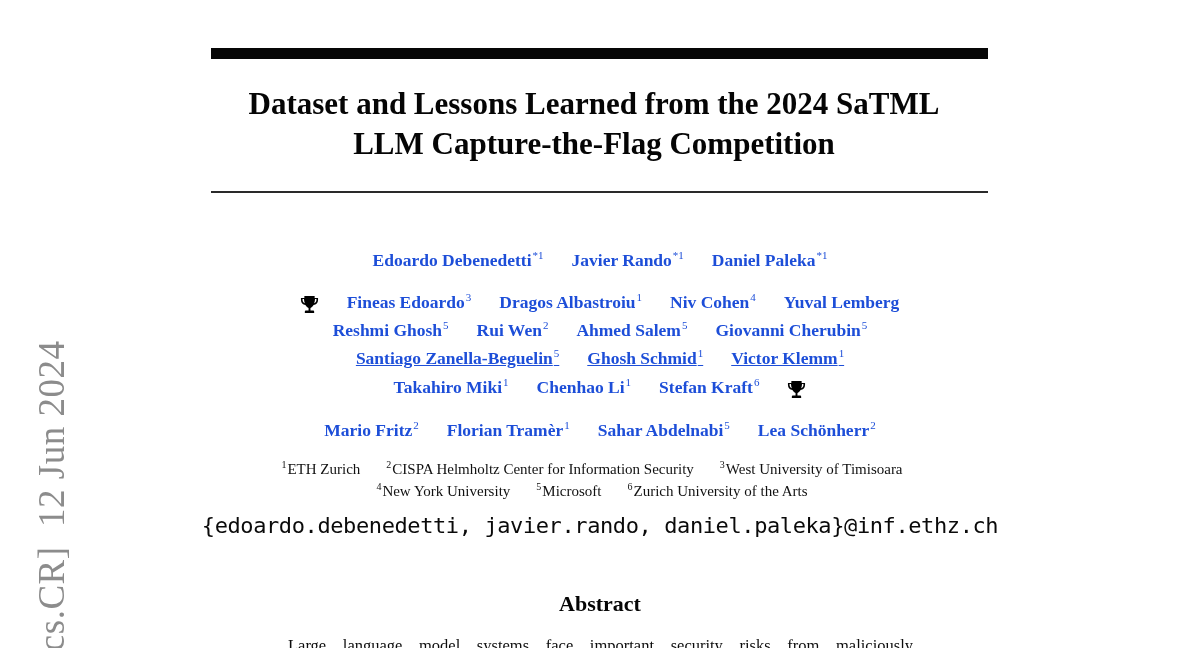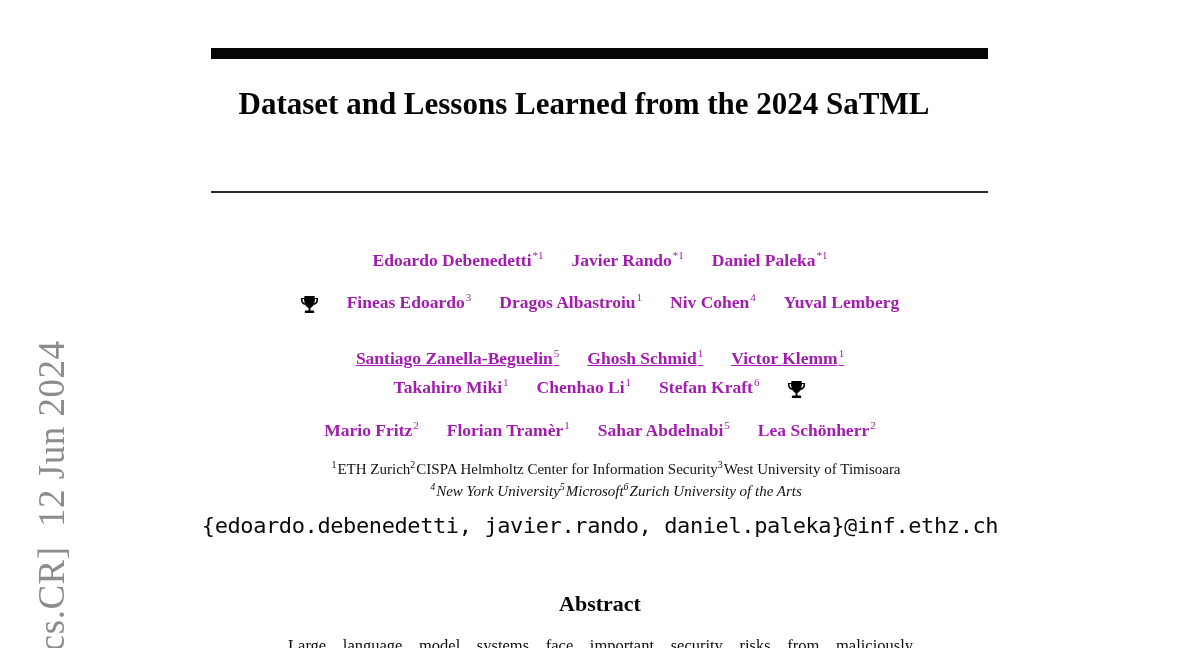--- a/index.html
+++ b/index.html
@@ -39,42 +39,42 @@
     position: absolute;
     left: 211px;
     top: 191px;
     width: 777px;
     height: 2px;
     background: #2a2a2a;
   }
 
   .title {
     position: absolute;
-    left: 84px;
+    left: 94px;
     width: 1000px;
     top: 84px;
     text-align: center;
     font-size: 31px;
     font-weight: bold;
     line-height: 40px;
     color: #050505;
   }
 
   .author-line {
     position: absolute;
     left: 150px;
     width: 900px;
     display: flex;
     justify-content: center;
     align-items: baseline;
     column-gap: 28px;
     font-size: 17.5px;
     font-weight: bold;
     white-space: nowrap;
-    color: #a21caf;
+    color: #1d4ed8;
   }
   .author-line sup {
     font-size: 11px;
     font-weight: normal;
     vertical-align: super;
     line-height: 0;
     margin-left: 1px;
   }
   .line-1 { top: 250px; }
   .line-2 { top: 292px; }
@@ -87,37 +87,38 @@
     display: inline-block;
     width: 19px;
     height: 19px;
     align-self: center;
     transform: translateY(2px);
   }
   .trophy svg { display: block; width: 100%; height: 100%; }
 
   .affil-line {
     position: absolute;
-    left: 166px;
+    left: 142px;
     width: 900px;
     display: flex;
     justify-content: center;
     align-items: baseline;
+    column-gap: 26px;
     font-size: 15px;
     white-space: nowrap;
     color: #111;
   }
   .affil-line sup {
     font-size: 10px;
     vertical-align: super;
     line-height: 0;
     margin-right: 1px;
   }
   .affil-1 { top: 461px; }
-  .affil-2 { top: 483px; font-style: italic; }
+  .affil-2 { top: 483px; }
 
   .email {
     position: absolute;
     left: 150px;
     width: 900px;
     top: 513px;
     text-align: center;
     font-family: "DejaVu Sans Mono", monospace;
     font-size: 22px;
     letter-spacing: -0.4px;
@@ -151,20 +152,21 @@
 <body>
 
 <div class="page">
 
   <div class="watermark">[cs.CR]  12 Jun 2024</div>
 
   <div class="thick-rule"></div>
 
   <div class="title">
     <div>Dataset and Lessons Learned from the 2024 SaTML</div>
+    <div>LLM Capture-the-Flag Competition</div>
   </div>
 
   <div class="thin-rule"></div>
 
   <div class="author-line line-1">
     <span><span>Edoardo Debenedetti</span><sup>*1</sup></span>
     <span><span>Javier Rando</span><sup>*1</sup></span>
     <span><span>Daniel Paleka</span><sup>*1</sup></span>
   </div>
 
@@ -173,20 +175,26 @@
       <svg viewBox="0 0 20 20" fill="#000000" fill-rule="evenodd">
         <path d="M4.6 1h10.8v2.1h3.6v2.2c0 2.9-2 5.1-4.7 5.3-.8 1.5-2 2.6-3.3 3v2.8h3c.5 0 .9.4.9.9V19H5.1v-1.7c0-.5.4-.9.9-.9h3v-2.8c-1.3-.4-2.5-1.5-3.3-3C3 10.4 1 8.2 1 5.3V3.1h3.6V1zM2.7 5.3c0 1.6 1 3 2.4 3.3-.5-1.3-.9-2.8-.9-4.4H2.7v1.1zm14.6 0V4.2h-1.5c0 1.6-.4 3.1-.9 4.4 1.4-.3 2.4-1.7 2.4-3.3z"></path>
       </svg>
     </span>
     <span><span>Fineas Edoardo</span><sup>3</sup></span>
     <span><span>Dragos Albastroiu</span><sup>1</sup></span>
     <span><span>Niv Cohen</span><sup>4</sup></span>
     <span><span>Yuval Lemberg</span><sup></sup></span>
   </div>
 
+  <div class="author-line line-3">
+    <span><span>Reshmi Ghosh</span><sup>5</sup></span>
+    <span><span>Rui Wen</span><sup>2</sup></span>
+    <span><span>Ahmed Salem</span><sup>5</sup></span>
+    <span><span>Giovanni Cherubin</span><sup>5</sup></span>
+  </div>
 
   <div class="author-line line-4">
     <span><span>Santiago Zanella-Beguelin</span><sup>5</sup></span>
     <span><span>Ghosh Schmid</span><sup>1</sup></span>
     <span><span>Victor Klemm</span><sup>1</sup></span>
   </div>
 
   <div class="author-line line-5">
     <span><span>Takahiro Miki</span><sup>1</sup></span>
     <span><span>Chenhao Li</span><sup>1</sup></span>

